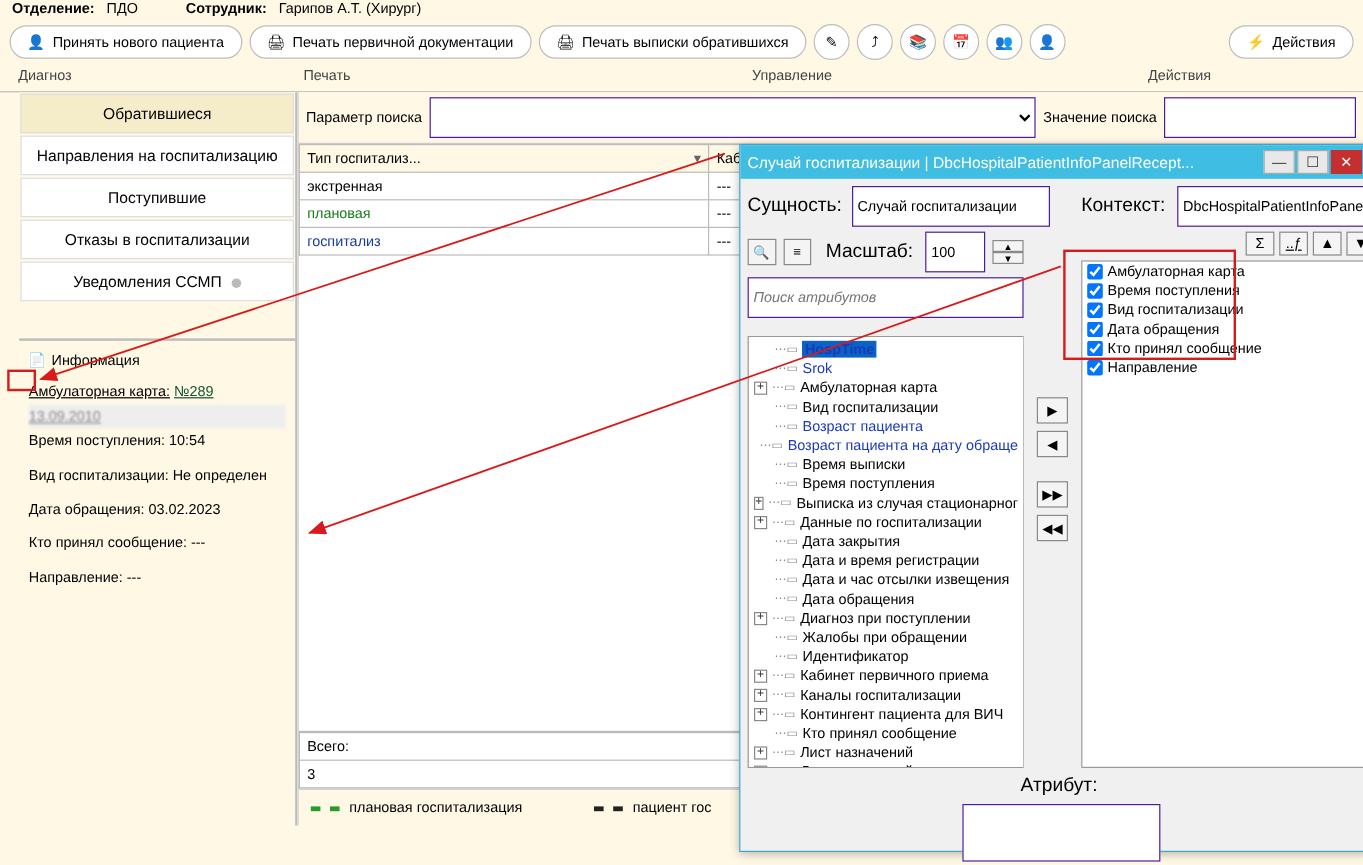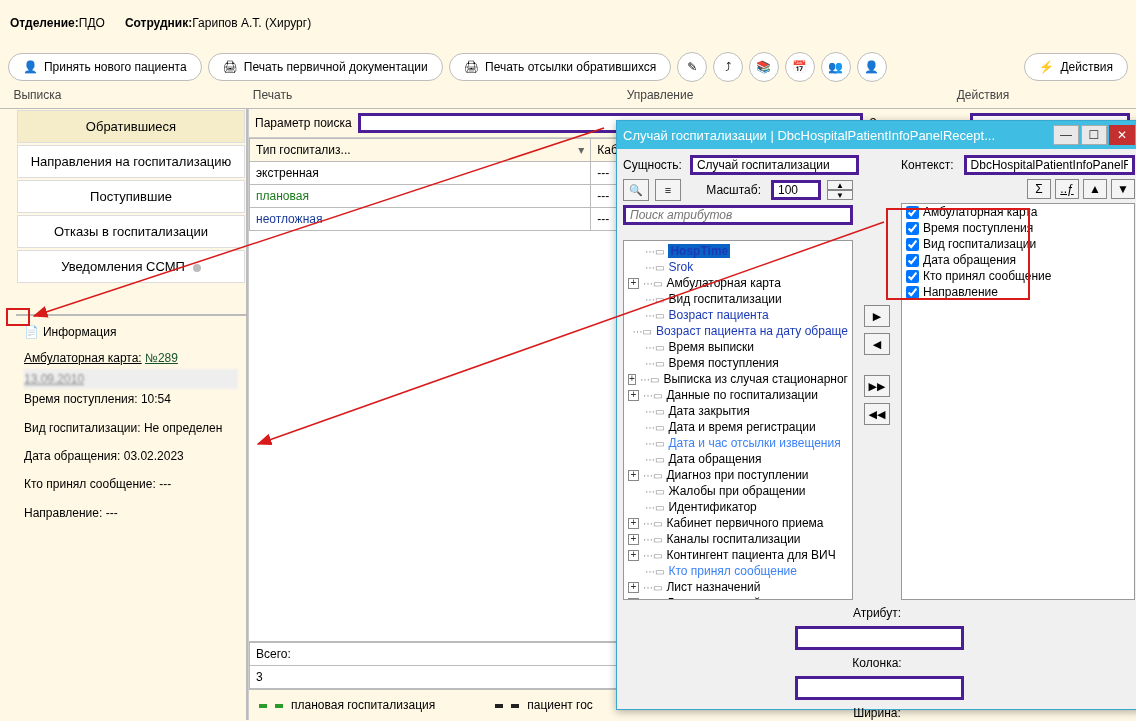--- a/index.html
+++ b/index.html
@@ -1,19 +1,19 @@
 <!DOCTYPE html>
 <html><head>
 <meta charset="utf-8">
 <style>
 * { box-sizing: border-box; margin: 0; padding: 0; font-family: "Segoe UI", Tahoma, Verdana, sans-serif; font-size: 12px; }
 body { background: #fff8e5; width: 1136px; height: 721px; overflow: hidden; position: relative; }
 
 
-.header-bar { display: flex; align-items: center; padding: 16px 10px; }
+.header-bar { display: flex; align-items: center; gap: 10px; padding: 0 10px; }
 .header-bar b { font-weight: bold; }
 
 
 .toolbar { display: flex; align-items: center; gap: 6px; padding: 6px 8px; }
 .tool-btn { display: inline-flex; align-items: center; gap: 6px; border: 1px solid #bdbdbd; background: #fff; border-radius: 18px; padding: 6px 14px; font-size: 13px; cursor: pointer; }
 .circ-btn { width: 30px; height: 30px; border-radius: 50%; border: 1px solid #bdbdbd; background: #fff; display: inline-flex; align-items: center; justify-content: center; cursor: pointer; }
 .sections-labels { display: flex; padding: 0 10px 6px 10px; color: #444; border-bottom: 1px solid #bbb; font-size: 12px; }
 .sections-labels span { text-align: center; }
 
 
@@ -48,31 +48,31 @@
 
 .dialog { position: absolute; left: 616px; top: 120px; width: 526px; height: 590px; background: #f0f0f0; border: 1px solid #38a7cf; box-shadow: 0 2px 8px rgba(0,0,0,.3); display: flex; flex-direction: column; }
 .dialog .titlebar { background: #3fbde2; color: #fff; display: flex; align-items: center; padding: 4px 6px; }
 .titlebar .title-text { flex: 1; font-size: 13px; white-space: nowrap; overflow: hidden; text-overflow: ellipsis; }
 .titlebar .win-btn { width: 26px; height: 20px; display: inline-flex; align-items: center; justify-content: center; margin-left: 2px; cursor: pointer; font-family: sans-serif; }
 .win-btn.close { background: #c43030; color: #fff; }
 .win-btn.max { background: #e8e8e8; color: #333; border:1px solid #aaa; }
 .win-btn.min { background: #e8e8e8; color: #333; border:1px solid #aaa; }
 
 .dialog-body { flex: 1; padding: 6px; display: grid; grid-template-columns: 230px 40px 1fr; grid-template-rows: auto auto 1fr auto auto; gap: 4px; }
-.lbl { font-size: 12px; padding-right: 4px; }
-.inp { border: 3px solid #4c1d95; background: #fff; padding: 2px 4px; font-size: 12px; height: 20px; }
+.lbl { font-size: 16px; padding-right: 4px; }
+.inp { border: 1px solid #4c1d95; background: #fff; padding: 16px 4px; font-size: 12px; height: 20px; }
 .tree-wrap { grid-column: 1 / 2; grid-row: 3; border: 1px solid #999; background: #fff; overflow: auto; height: 360px; }
 .tree { list-style: none; padding: 2px 4px; }
 .tree li { white-space: nowrap; padding: 1px 0; display: flex; align-items: center; gap: 4px; }
 .tree li .exp { display: inline-flex; width: 11px; height: 11px; border: 1px solid #888; align-items: center; justify-content: center; font-size: 10px; line-height: 1; color: #333; }
 .tree li .noexp { display: inline-block; width: 13px; }
 .tree li .leaf-dots { font-size: 10px; color: #888; }
 .tree li.selected span.txt { background: #0a63c4; color: #fff; padding: 0 2px; font-weight: bold; }
 .tree li.blue span.txt { color: #1a3ab8; }
-.tree li.purple span.txt { color: #3b82f6; }
+.tree li.purple span.txt { color: #000000; }
 
 .arrow-col { grid-column: 2 / 3; grid-row: 3; display: flex; flex-direction: column; gap: 6px; align-items: center; padding-top: 100px; }
 .arrow-btn { width: 26px; height: 22px; border: 1px solid #888; background: #f4f4f4; display: inline-flex; align-items: center; justify-content: center; cursor: pointer; font-size: 11px; }
 
 .right-col { grid-column: 3 / 4; grid-row: 1 / 4; display: flex; flex-direction: column; }
 .right-top-row { display: flex; align-items: center; gap: 6px; margin-bottom: 4px; }
 .sigma-row { display: flex; justify-content: flex-end; gap: 4px; margin-bottom: 4px; }
 .sigma-row .tbtn { border: 1px solid #888; background: #f4f4f4; width: 24px; height: 20px; display: inline-flex; align-items: center; justify-content: center; cursor: pointer; }
 .check-list { border: 1px solid #999; background: #fff; flex: 1; overflow: auto; }
 .check-list label { display: flex; align-items: center; gap: 4px; padding: 1px 4px; }
@@ -101,37 +101,37 @@
   <button class="tool-btn">
     <span>👤</span>
     <span>Принять нового пациента</span>
   </button>
   <button class="tool-btn">
     <span>🖨</span>
     <span>Печать первичной документации</span>
   </button>
   <button class="tool-btn">
     <span>🖨</span>
-    <span>Печать отсылки обратившихся</span>
+    <span>Печать выписки обратившихся</span>
   </button>
   <span class="circ-btn">✎</span>
   <span class="circ-btn">⤴</span>
   <span class="circ-btn">📚</span>
   <span class="circ-btn">📅</span>
   <span class="circ-btn">👥</span>
   <span class="circ-btn">👤</span>
   <span style="flex:1"></span>
   <button class="tool-btn">
     <span>⚡</span>
     <span>Действия</span>
   </button>
 </div>
 
 <div class="sections-labels">
-  <span style="width:55px;text-align:center">Выписка</span>
+  <span style="width:55px;text-align:center">Диагноз</span>
   <span style="width:415px;text-align:center">Печать</span>
   <span style="width:360px;text-align:center">Управление</span>
   <span style="flex:1;text-align:center">Действия</span>
 </div>
 
 <div class="main">
   <div class="sidebar">
     <div class="side-tab active">Обратившиеся</div>
     <div class="side-tab">Направления на госпитализацию</div>
     <div class="side-tab">Поступившие</div>
@@ -176,21 +176,21 @@
             <td class="">экстренная</td>
             <td>---</td>
             <td class="">Гарипов А.Т.</td>
           </tr>
           <tr>
             <td class="plan-cell">плановая</td>
             <td>---</td>
             <td class="plan-cell">Гарипов А.Т.</td>
           </tr>
           <tr>
-            <td class="urgent-cell">неотложная</td>
+            <td class="urgent-cell">госпитализ</td>
             <td>---</td>
             <td class="urgent-cell">Гарипов А.Т.</td>
           </tr>
         </tbody>
     </table>
     <div style="flex:1"></div>
     <table class="tbl totals">
       <tbody>
           <tr>
             <td>Всего:</td>

